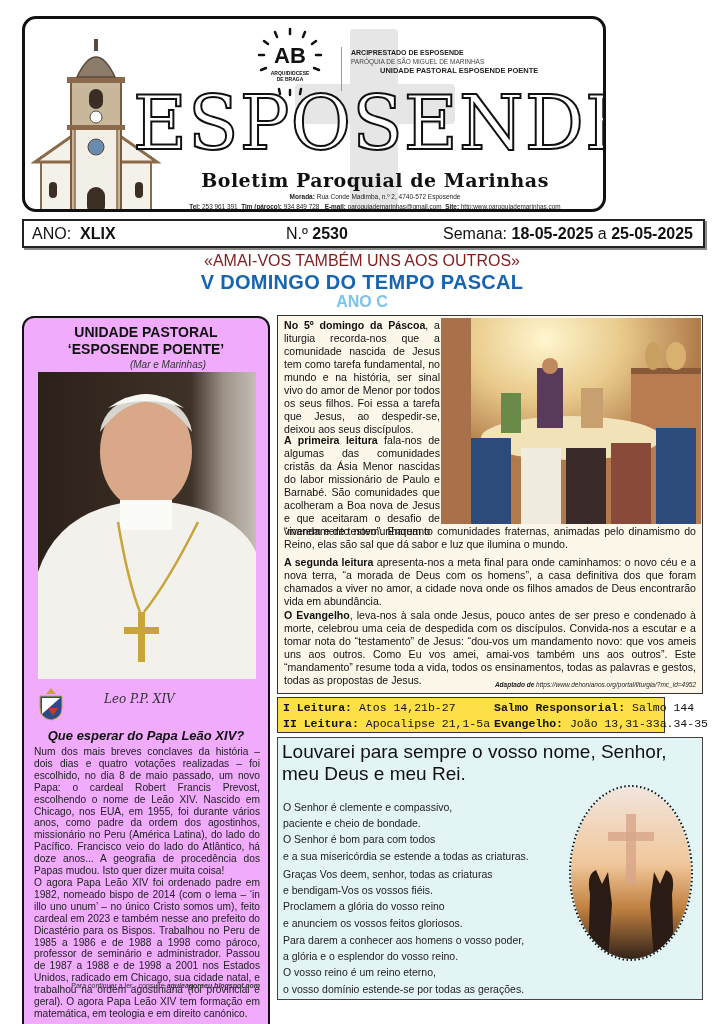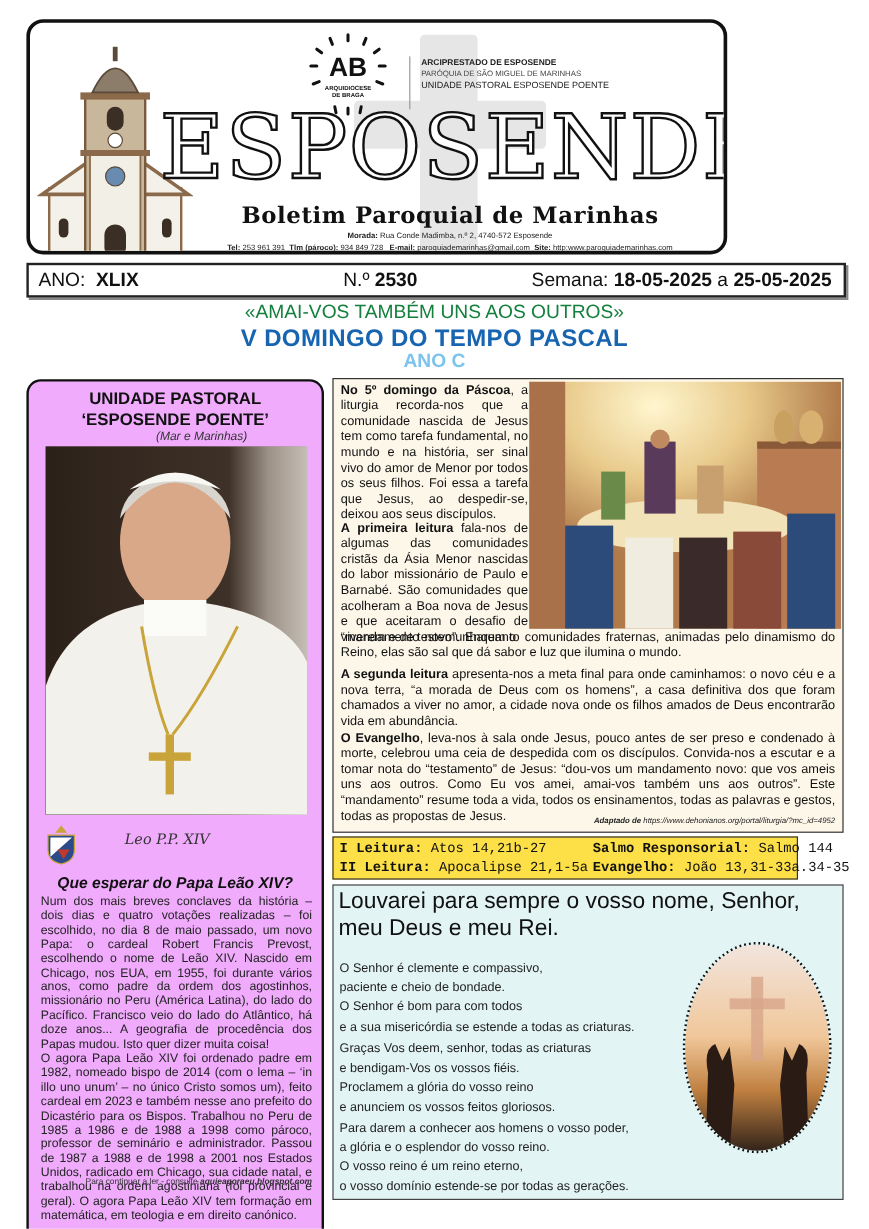--- a/index.html
+++ b/index.html
@@ -15,21 +15,21 @@
   .bg-cross-h { position: absolute; left: 270px; top: 65px; width: 160px; height: 40px; background: #e6e6e6; border-radius: 4px; }
 
   .church { position: absolute; left: 6px; top: 18px; width: 130px; height: 178px; }
   .saint { position: absolute; left: 560px; top: 4px; width: 118px; height: 190px; }
 
   .archdiocese-logo { position: absolute; left: 228px; top: 8px; width: 74px; height: 70px; }
   .logo-divider { position: absolute; left: 316px; top: 28px; width: 1px; height: 44px; background: #999; }
   .logo-text { position: absolute; left: 326px; top: 29px; line-height: 9px; font-family: "Liberation Sans", sans-serif; }
   .logo-text .l1 { font-size: 7px; font-weight: bold; color: #222; }
   .logo-text .l2 { font-size: 6.5px; color: #444; }
-  .logo-text .l3 { font-size: 7.5px; font-weight: normal; color: #222; }
+  .logo-text .l3 { font-size: 7.5px; font-weight: bold; color: #222; padding-left: 29px; }
 
   .title-despertar {
     position: absolute; left: 108px; top: 64px; width: 470px; text-align: center;
     font-family: "DejaVu Serif", serif; font-size: 74px; letter-spacing: 1px; line-height: 80px;
     color: #fff; -webkit-text-stroke: 2px #111; font-weight: normal;
   }
   .subtitle-boletim {
     position: absolute; left: 140px; top: 150px; width: 420px; text-align: center;
     font-family: "DejaVu Serif", serif; font-weight: bold; font-size: 19px; color: #111; letter-spacing: 0.5px;
   }
@@ -49,21 +49,21 @@
     border: 2px solid #222; box-shadow: 2px 2px 0 #888; background: #fff;
     font-family: "Liberation Sans", sans-serif; font-size: 16px; color: #111;
   }
   .issue-bar .ano { position: absolute; left: 8px; top: 4px; }
   .issue-bar .num { position: absolute; left: 262px; top: 4px; }
   .issue-bar .week { position: absolute; right: 10px; top: 4px; }
   .issue-bar b { font-weight: bold; }
 
   
   .headline { position: absolute; left: 0; width: 724px; text-align: center; font-family: "Liberation Sans", sans-serif; }
-  .headline.h1 { top: 252px; font-size: 16px; color: #15803d; }
+  .headline.h1 { top: 252px; font-size: 16px; color: #7f1d1d; }
   .headline.h2 { top: 271px; font-size: 20px; font-weight: bold; color: #1764b0; letter-spacing: 0.3px; }
   .headline.h3 { top: 293px; font-size: 16px; font-weight: bold; color: #7cc3ee; }
 
   
   .pope-box {
     position: absolute; left: 22px; top: 316px; width: 248px; height: 792px;
     border: 2.5px solid #111; border-radius: 12px; background: #f0abfc;
   }
   .pope-box .up-title { position: absolute; left: 0; width: 100%; text-align: center; font-family: "Liberation Sans", sans-serif; font-weight: bold; font-size: 14px; color: #111; }
   .pope-box .up-title.t1 { top: 6px; }

